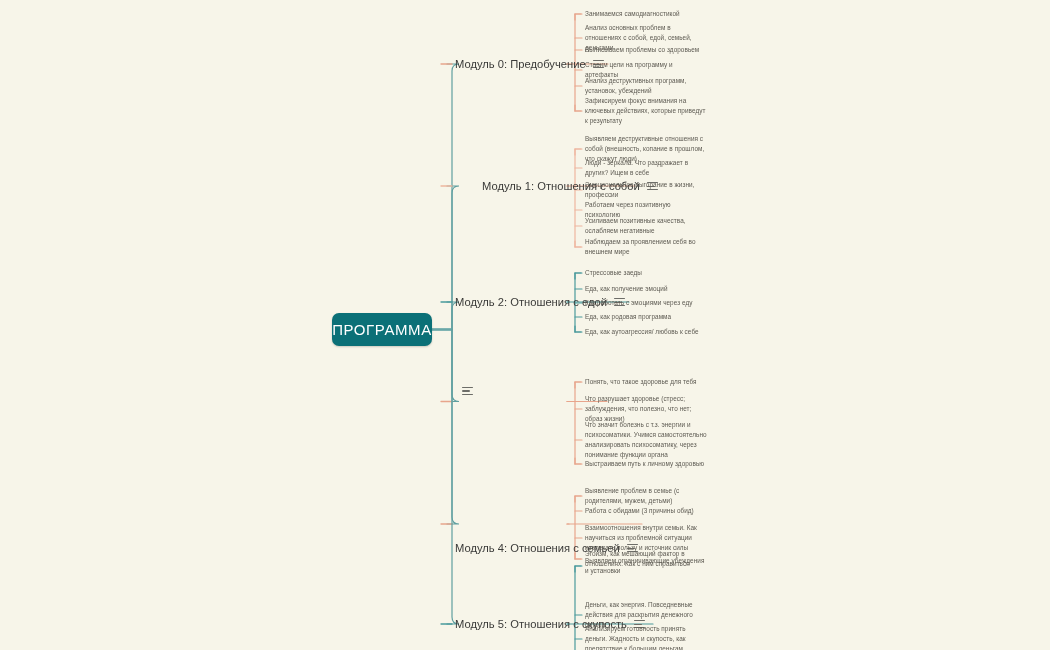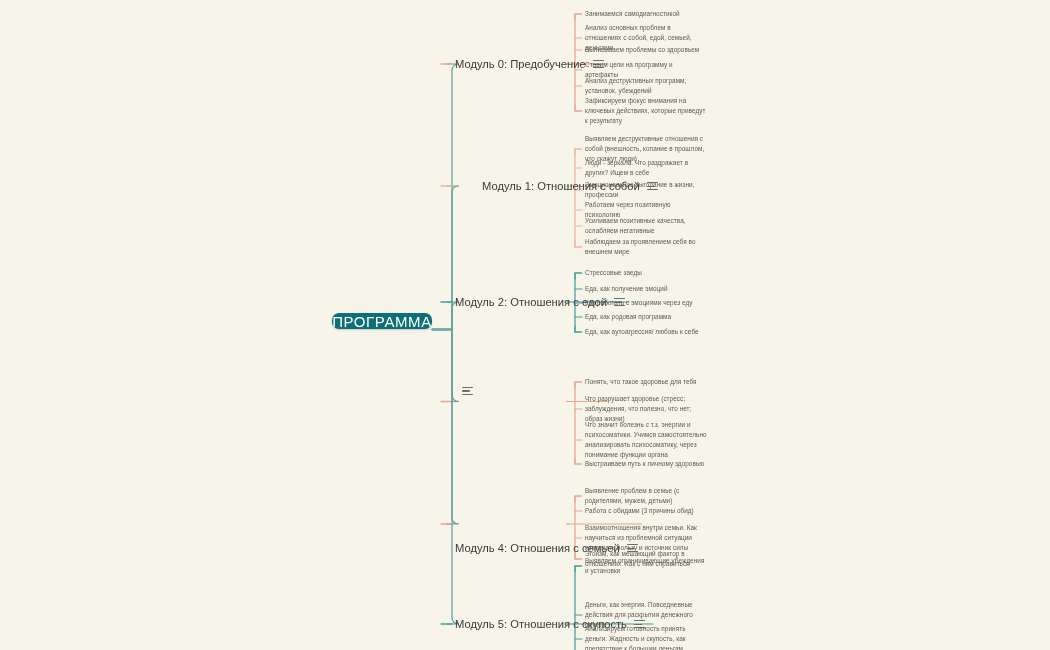--- a/index.html
+++ b/index.html
@@ -127,21 +127,21 @@
       <path d="M 567 624 H 569" fill="none" stroke="#4a9a9c" stroke-width="1.2" stroke-linecap="round"></path>
       <path d="M 575 566 V 660" fill="none" stroke="#4a9a9c" stroke-width="1.2" stroke-linecap="round"></path>
       <path d="M 575 572 V 566 Q 575 566 581 566" fill="none" stroke="#4a9a9c" stroke-width="1.2" stroke-linecap="round"></path>
       <path d="M 575 654 V 660 Q 575 660 581 660" fill="none" stroke="#4a9a9c" stroke-width="1.2" stroke-linecap="round"></path>
       <path d="M 575 566 H 582" fill="none" stroke="#4a9a9c" stroke-width="1.1" stroke-linecap="round"></path>
       <path d="M 575 615 H 582" fill="none" stroke="#4a9a9c" stroke-width="1.1" stroke-linecap="round"></path>
       <path d="M 575 639 H 582" fill="none" stroke="#4a9a9c" stroke-width="1.1" stroke-linecap="round"></path>
       <path d="M 575 660 H 582" fill="none" stroke="#4a9a9c" stroke-width="1.1" stroke-linecap="round"></path>
     </svg>
   <div id="nodes">
-      <div class="root-node" style="left: 332px; top: 313px; width: 100px; height: 16px; background: rgb(11, 112, 119); color: rgb(255, 255, 255);">
+      <div class="root-node" style="left: 332px; top: 313px; width: 100px; height: 33px; background: rgb(11, 112, 119); color: rgb(255, 255, 255);">
         <span>ПРОГРАММА</span>
       </div>
       <div class="module" style="left: 455px; top: 57px;"><span class="mlabel">Модуль 0: Предобучение</span><span class="note-icon"><i></i><i></i><i></i></span></div>
       <div class="leaf" style="left: 585px; top: 9px; width: 122px;"><span>Занимаемся самодиагностикой</span></div>
       <div class="leaf" style="left: 585px; top: 23px; width: 122px;"><span>Анализ основных проблем в отношениях с собой, едой, семьей, деньгами</span></div>
       <div class="leaf" style="left: 585px; top: 45px; width: 122px;"><span>Выписываем проблемы со здоровьем</span></div>
       <div class="leaf" style="left: 585px; top: 60px; width: 122px;"><span>Ставим цели на программу и артефакты</span></div>
       <div class="leaf" style="left: 585px; top: 76px; width: 122px;"><span>Анализ деструктивных программ, установок, убеждений</span></div>
       <div class="leaf" style="left: 585px; top: 96px; width: 122px;"><span>Зафиксируем фокус внимания на ключевых действиях, которые приведут к результату</span></div>
       <div class="module" style="left: 482px; top: 179px;"><span class="mlabel">Модуль 1: Отношения с собой</span><span class="note-icon"><i></i><i></i><i></i></span></div>

